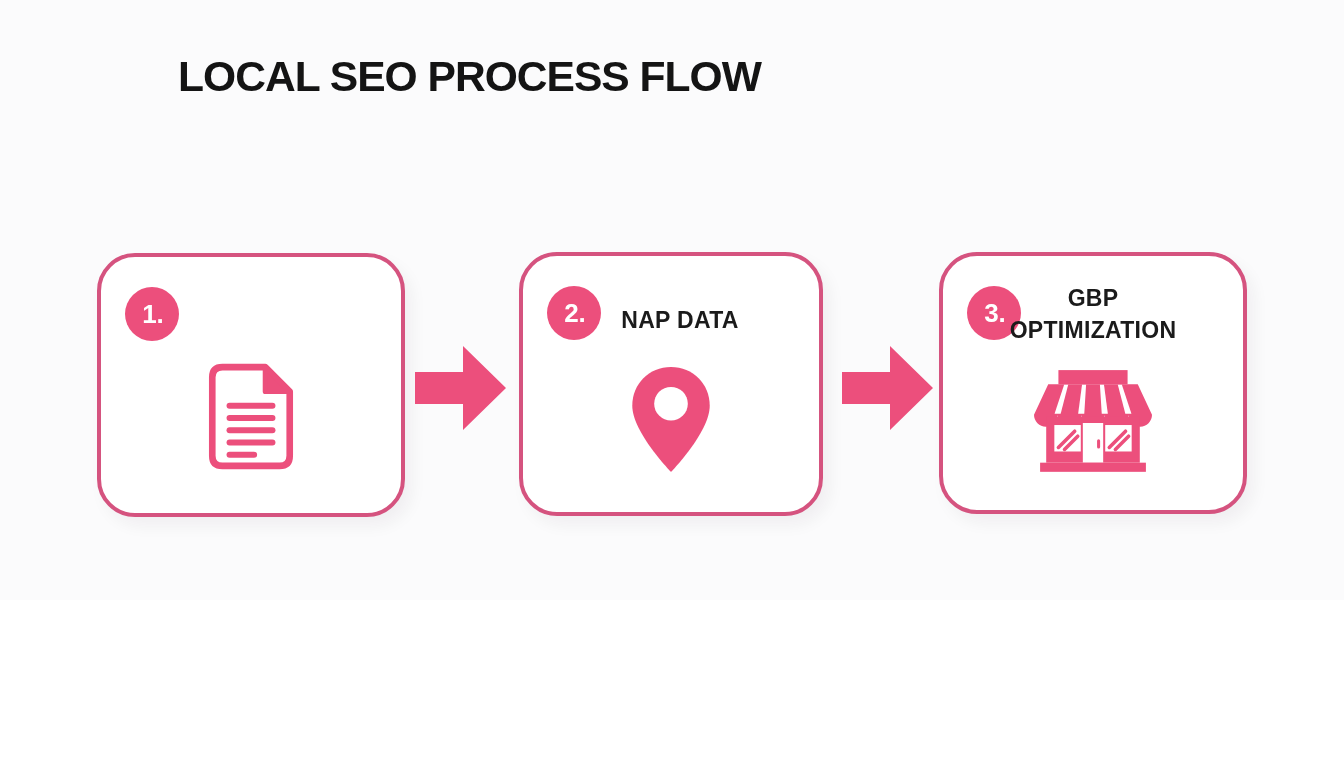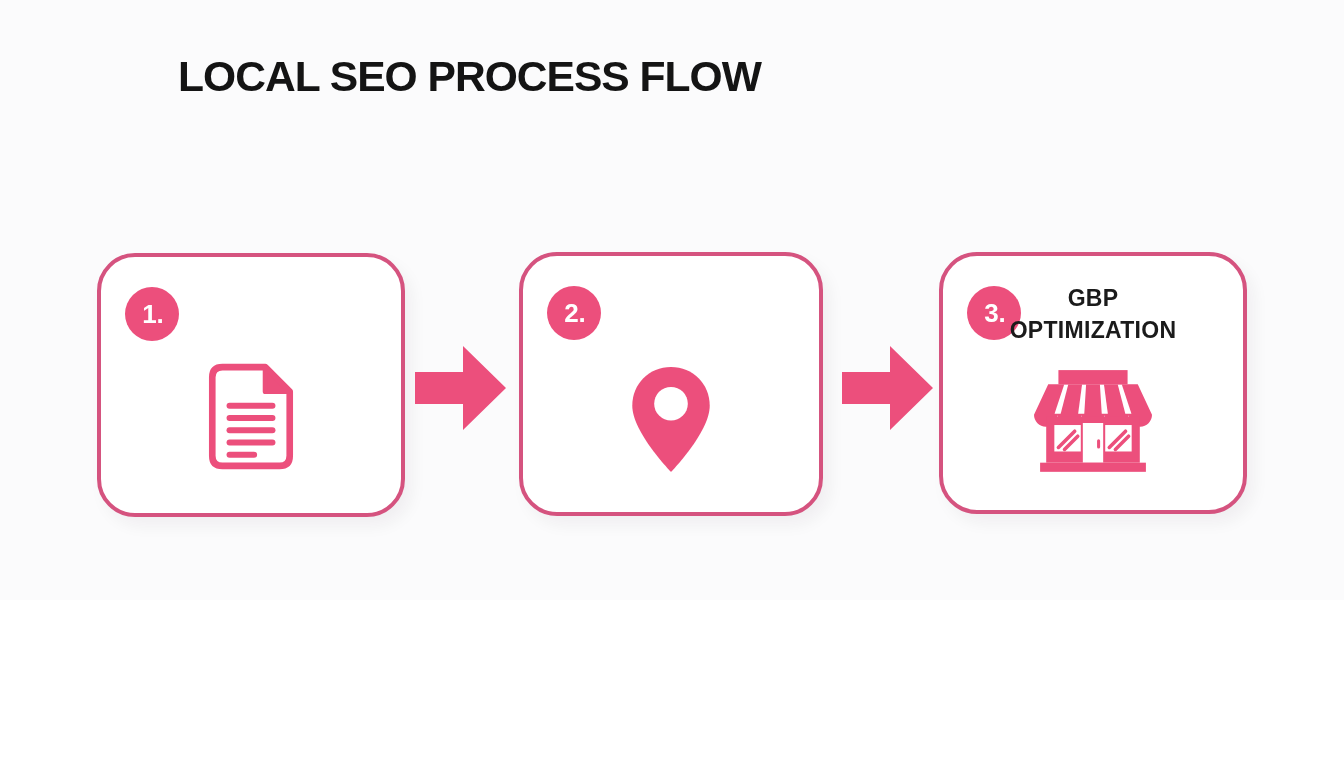--- a/index.html
+++ b/index.html
@@ -114,20 +114,21 @@
   </div>
 
   <span class="flow-arrow arrow-1">
     <svg width="92" height="86" viewBox="0 0 92 86" xmlns="http://www.w3.org/2000/svg">
       <polygon points="0,27 48,27 48,1 91,43 48,85 48,59 0,59" fill="#ec4f7c"></polygon>
     </svg>
   </span>
 
   <div class="step-card card-2">
     <div class="step-badge">2.</div>
+    <div class="step-label">NAP DATA</div>
     <span class="step-icon">
       <svg width="80" height="107" viewBox="0 0 78 105" xmlns="http://www.w3.org/2000/svg">
         <path d="M39 1 C17.4 1 1 17.6 1 39 c0 26 38 65 38 65 s38 -39 38 -65 C77 17.6 60.6 1 39 1 Z" fill="#ec4f7c"></path>
         <circle cx="39" cy="37" r="16.5" fill="#ffffff"></circle>
       </svg>
     </span>
   </div>
 
   <span class="flow-arrow arrow-2">
     <svg width="92" height="86" viewBox="0 0 92 86" xmlns="http://www.w3.org/2000/svg">

